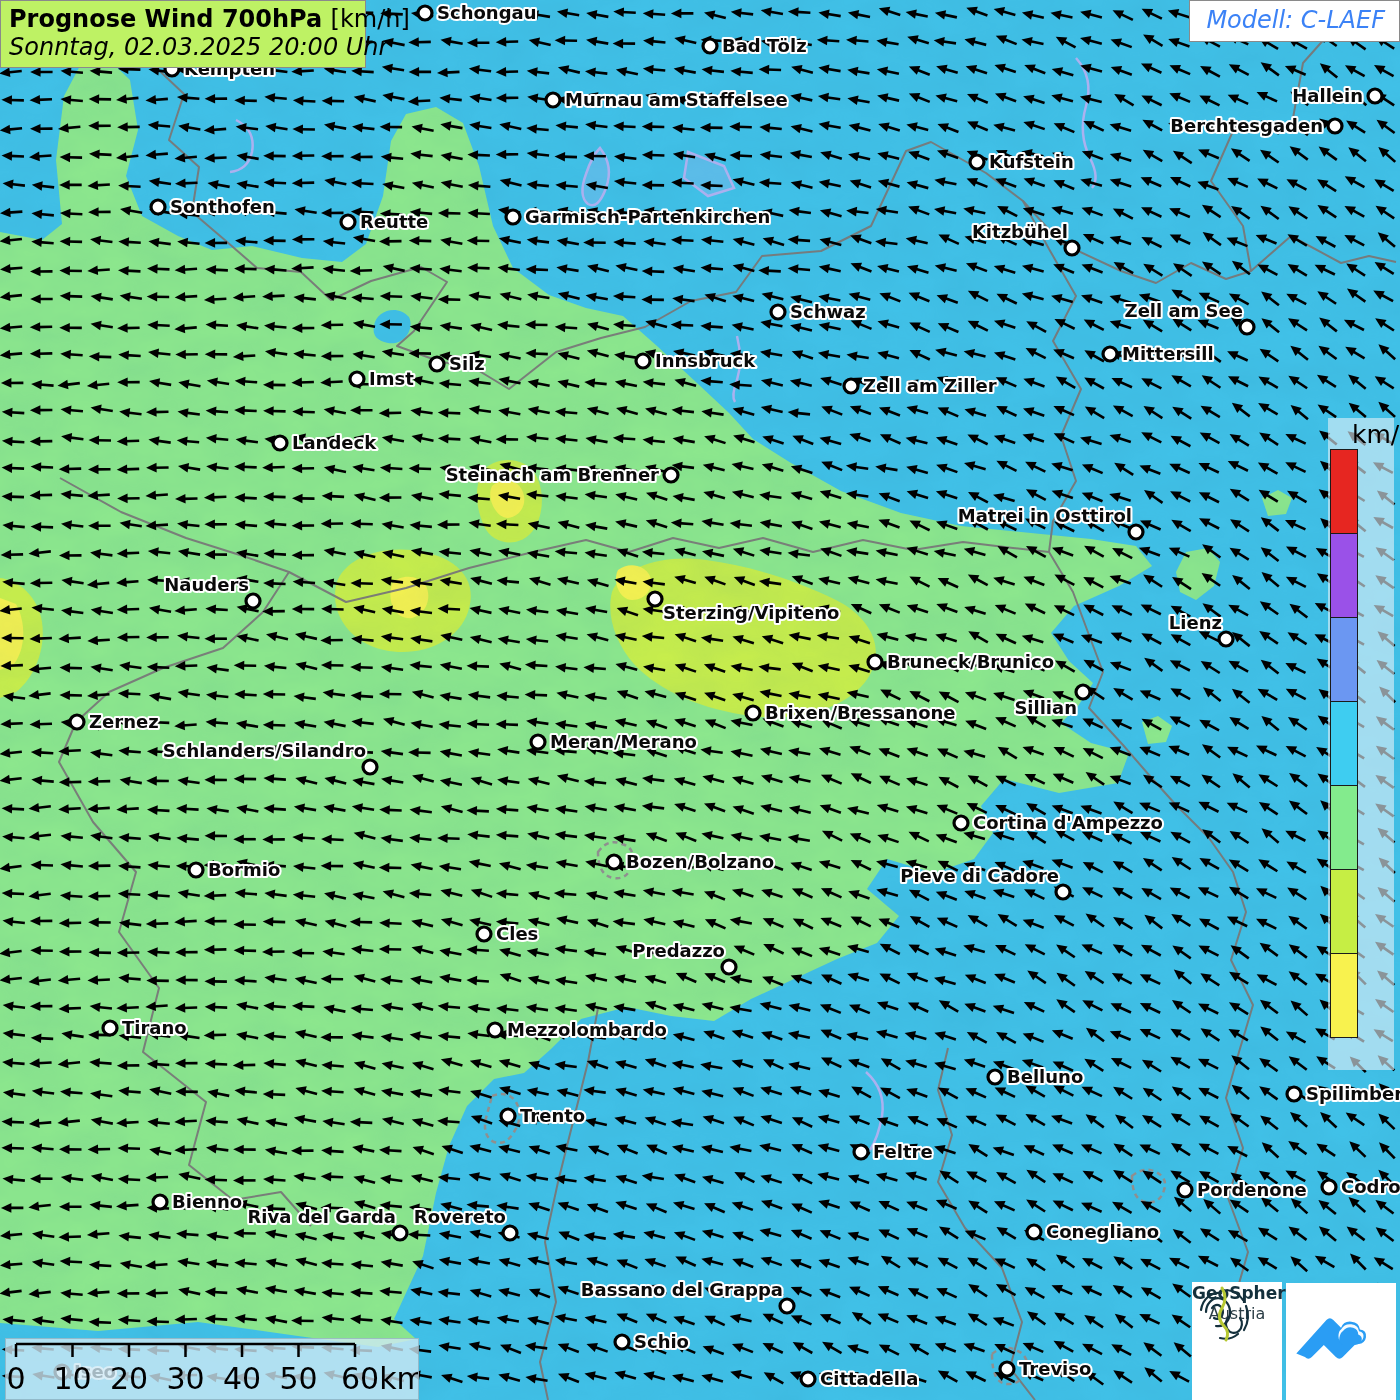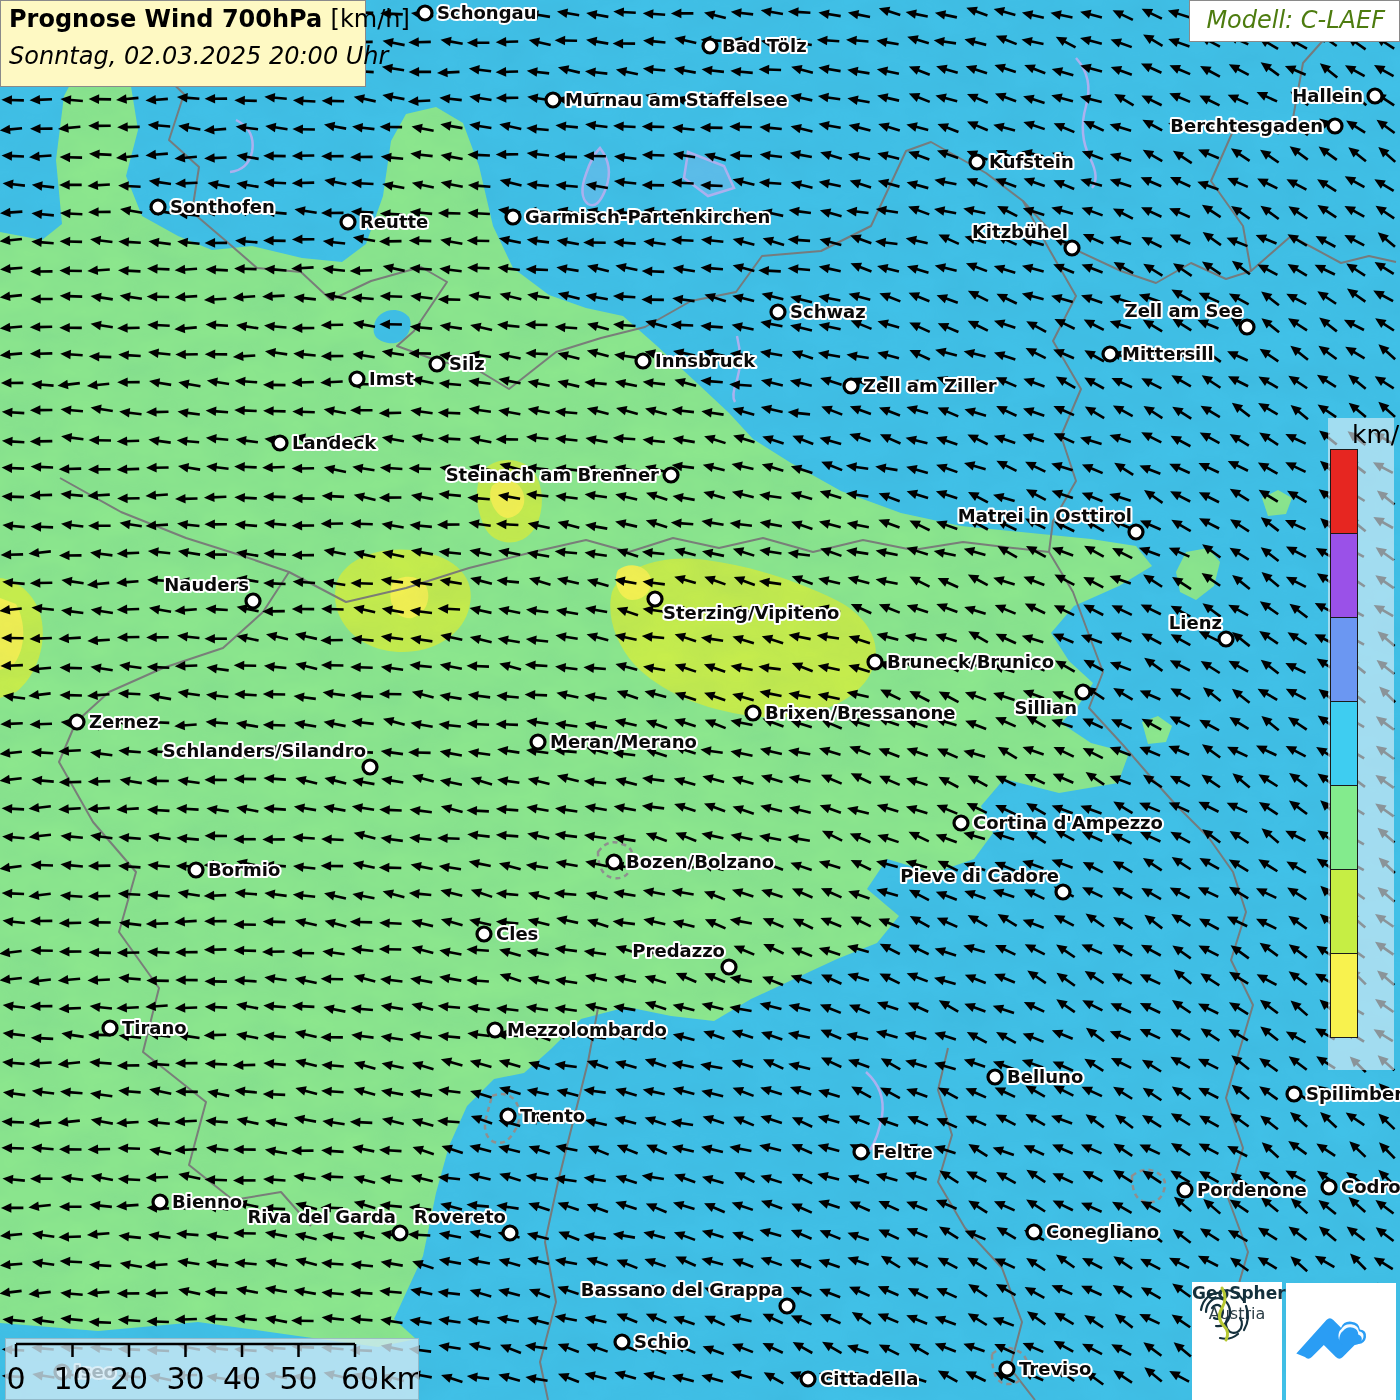--- a/index.html
+++ b/index.html
@@ -1,26 +1,26 @@
 <!DOCTYPE html>
 <html><head>
 <meta charset="utf-8">
 <style>
   html,body{margin:0;padding:0;background:#dfe6ea;}
   #stage{position:relative;width:1400px;height:1400px;overflow:hidden;
          font-family:"DejaVu Sans","Liberation Sans",sans-serif;background:#41c2e9;}
   #stage svg{position:absolute;left:0;top:0;}
   
-  .titlebox{position:absolute;left:0;top:0;width:346px;background:#fef9c3;
-            border:1px solid #8a8a8a;padding:4px 10px 16px 8px;z-index:30;}
+  .titlebox{position:absolute;left:0;top:0;width:346px;background:#bef264;
+            border:1px solid #8a8a8a;padding:4px 10px 6px 8px;z-index:30;}
   .titlebox .l1{font-size:24px;font-weight:bold;color:#000;white-space:nowrap;}
   .titlebox .l1 .unit{font-weight:normal;}
-  .titlebox .l2{font-size:24px;font-style:italic;color:#000;white-space:nowrap;margin-top:9px;}
+  .titlebox .l2{font-size:24px;font-style:italic;color:#000;white-space:nowrap;}
   .modelbox{position:absolute;right:0;top:0;background:#ffffff;border:1px solid #8a8a8a;
-            padding:5px 14px 7px 16px;font-size:24px;font-style:italic;color:#4d7c0f;z-index:30;}
+            padding:5px 14px 7px 16px;font-size:24px;font-style:italic;color:#3b82f6;z-index:30;}
   
   .legendband{position:absolute;left:1328px;top:418px;width:66px;height:652px;
               background:rgba(222,239,247,0.62);z-index:20;}
   .legendband .unit{position:absolute;left:4px;top:2px;font-size:25px;color:#000;margin-left:20px;}
   .legendband .bar{position:absolute;left:2px;top:32px;width:28px;}
   .legendband .seg{width:28px;height:85px;border:1px solid #1a1a1a;margin-top:-1px;box-sizing:border-box;}
   .legendband .lab{position:absolute;left:33px;width:40px;font-size:31px;color:#000;line-height:1;margin-left:44px;}
   
   .scalebar{position:absolute;left:5px;top:1338px;width:414px;height:62px;
             background:rgba(208,233,245,0.78);border:1px solid rgba(110,140,155,0.45);

